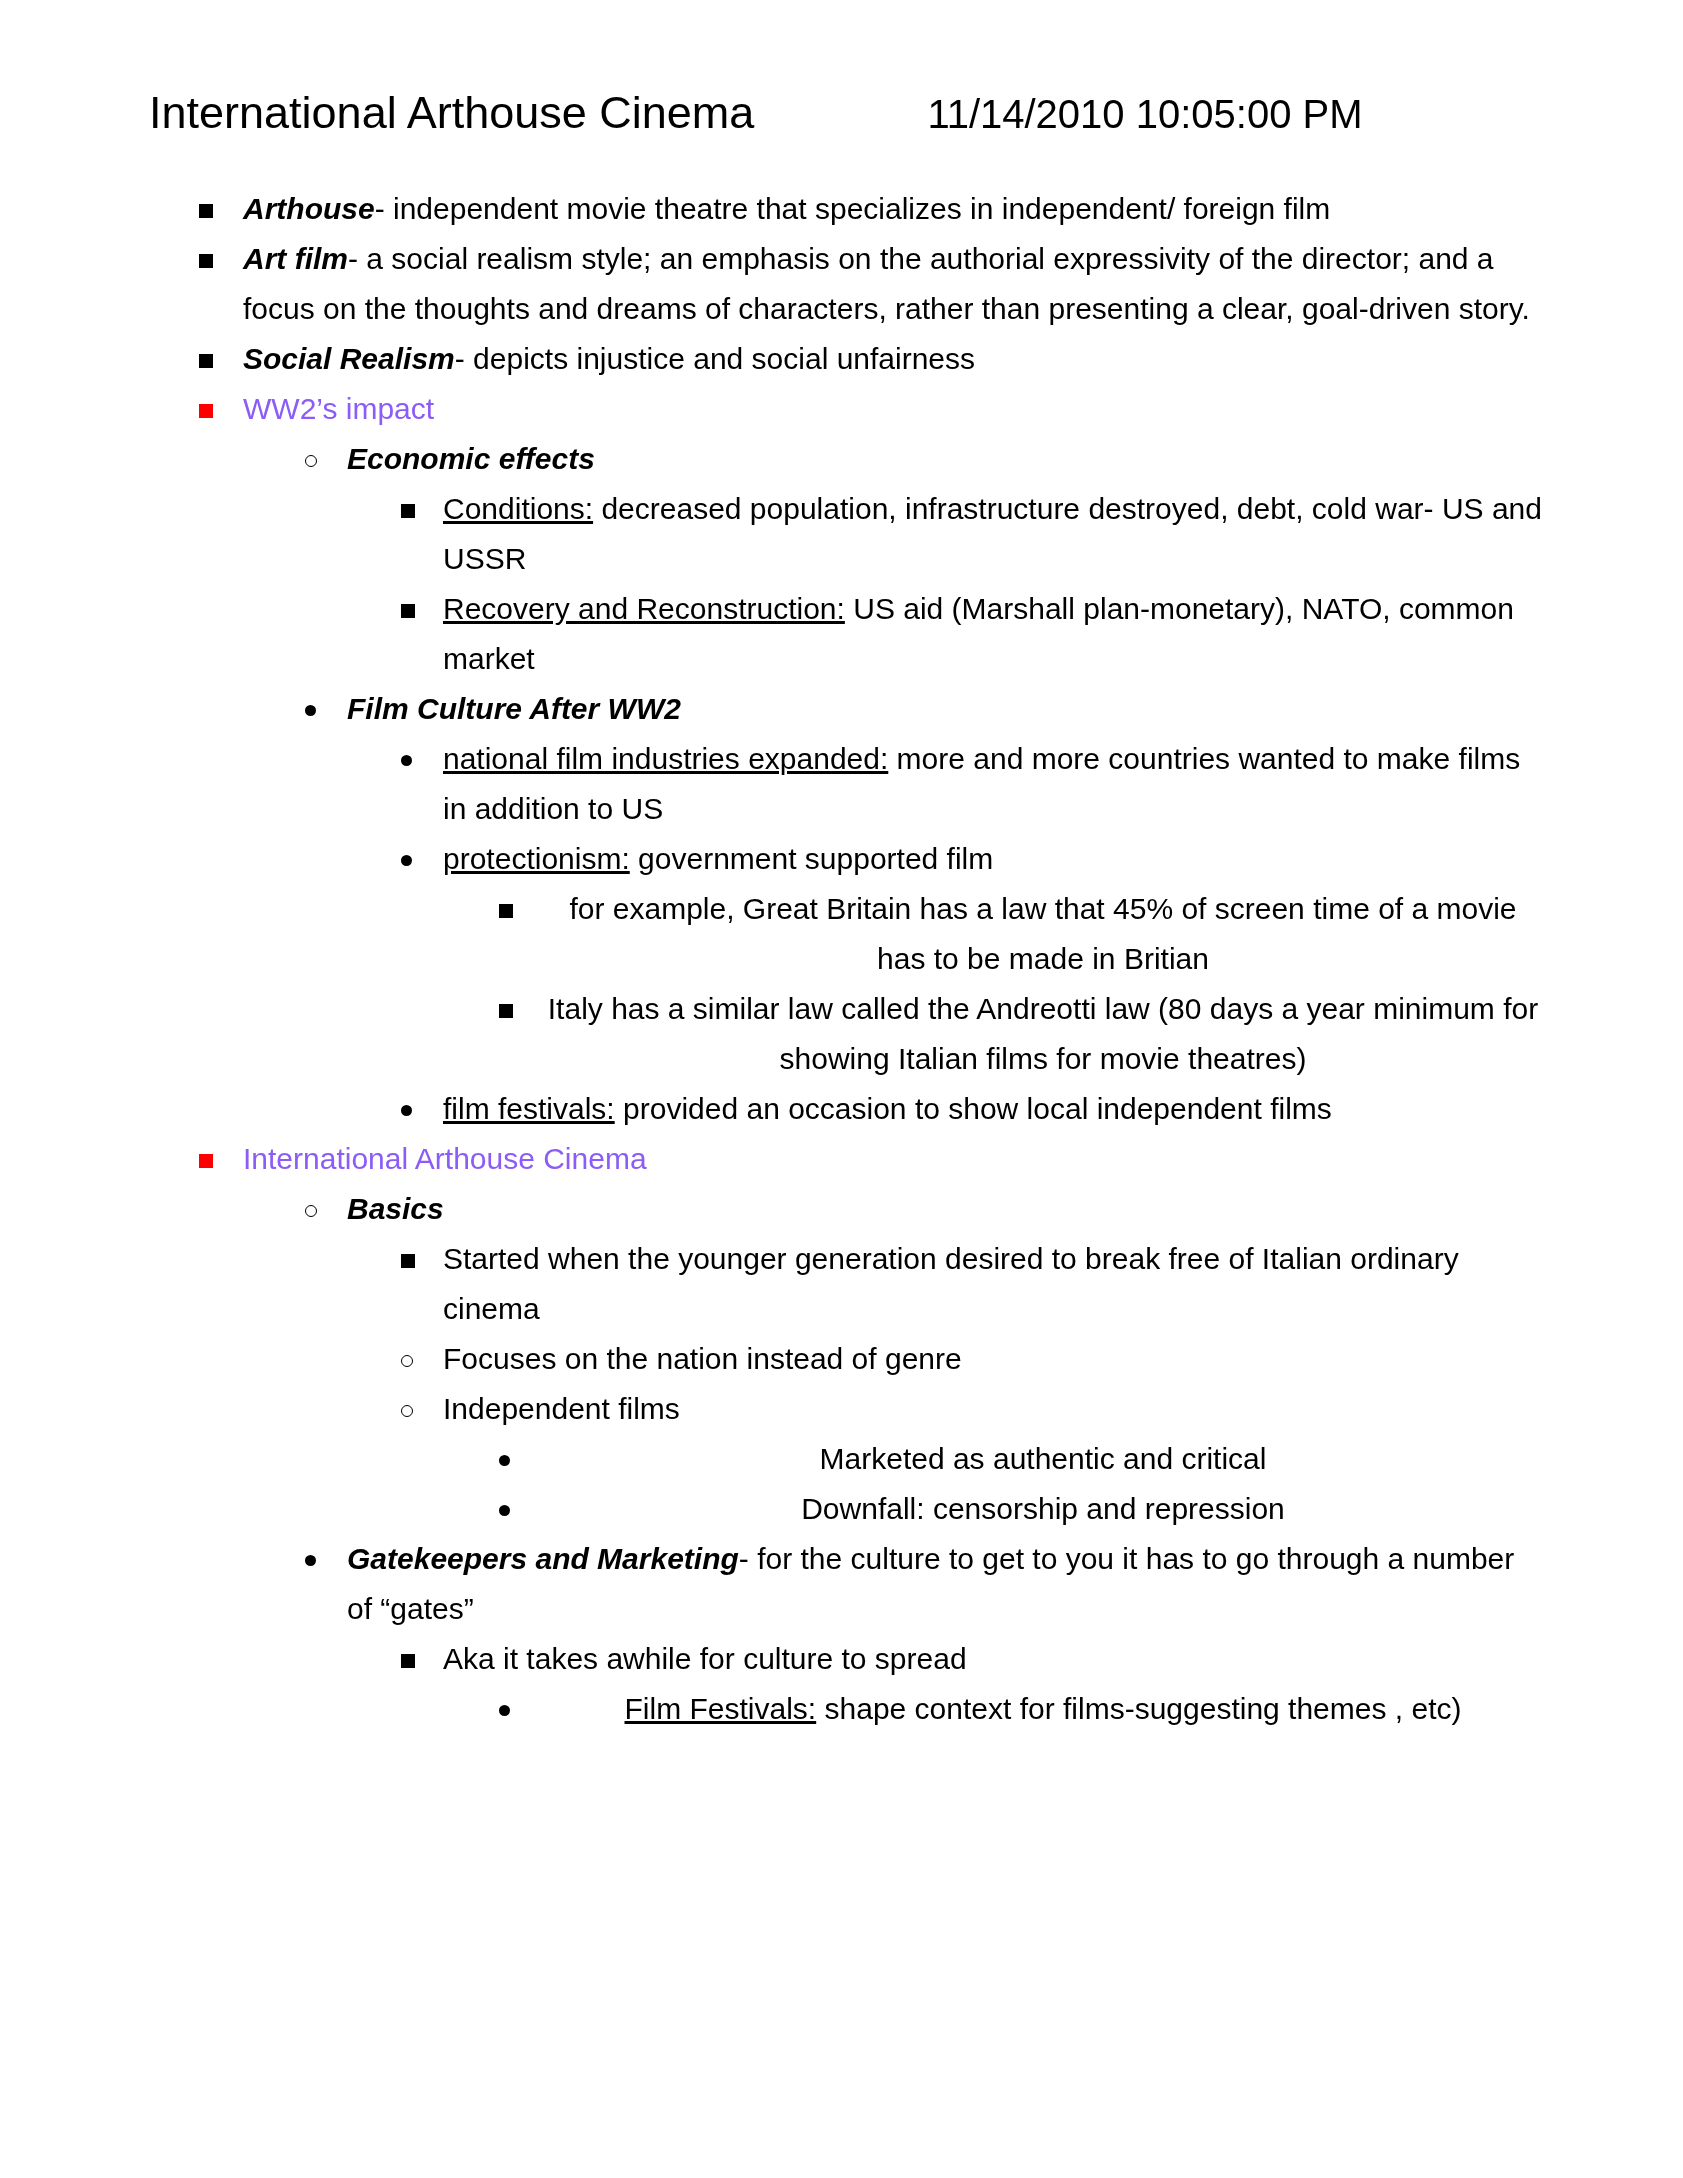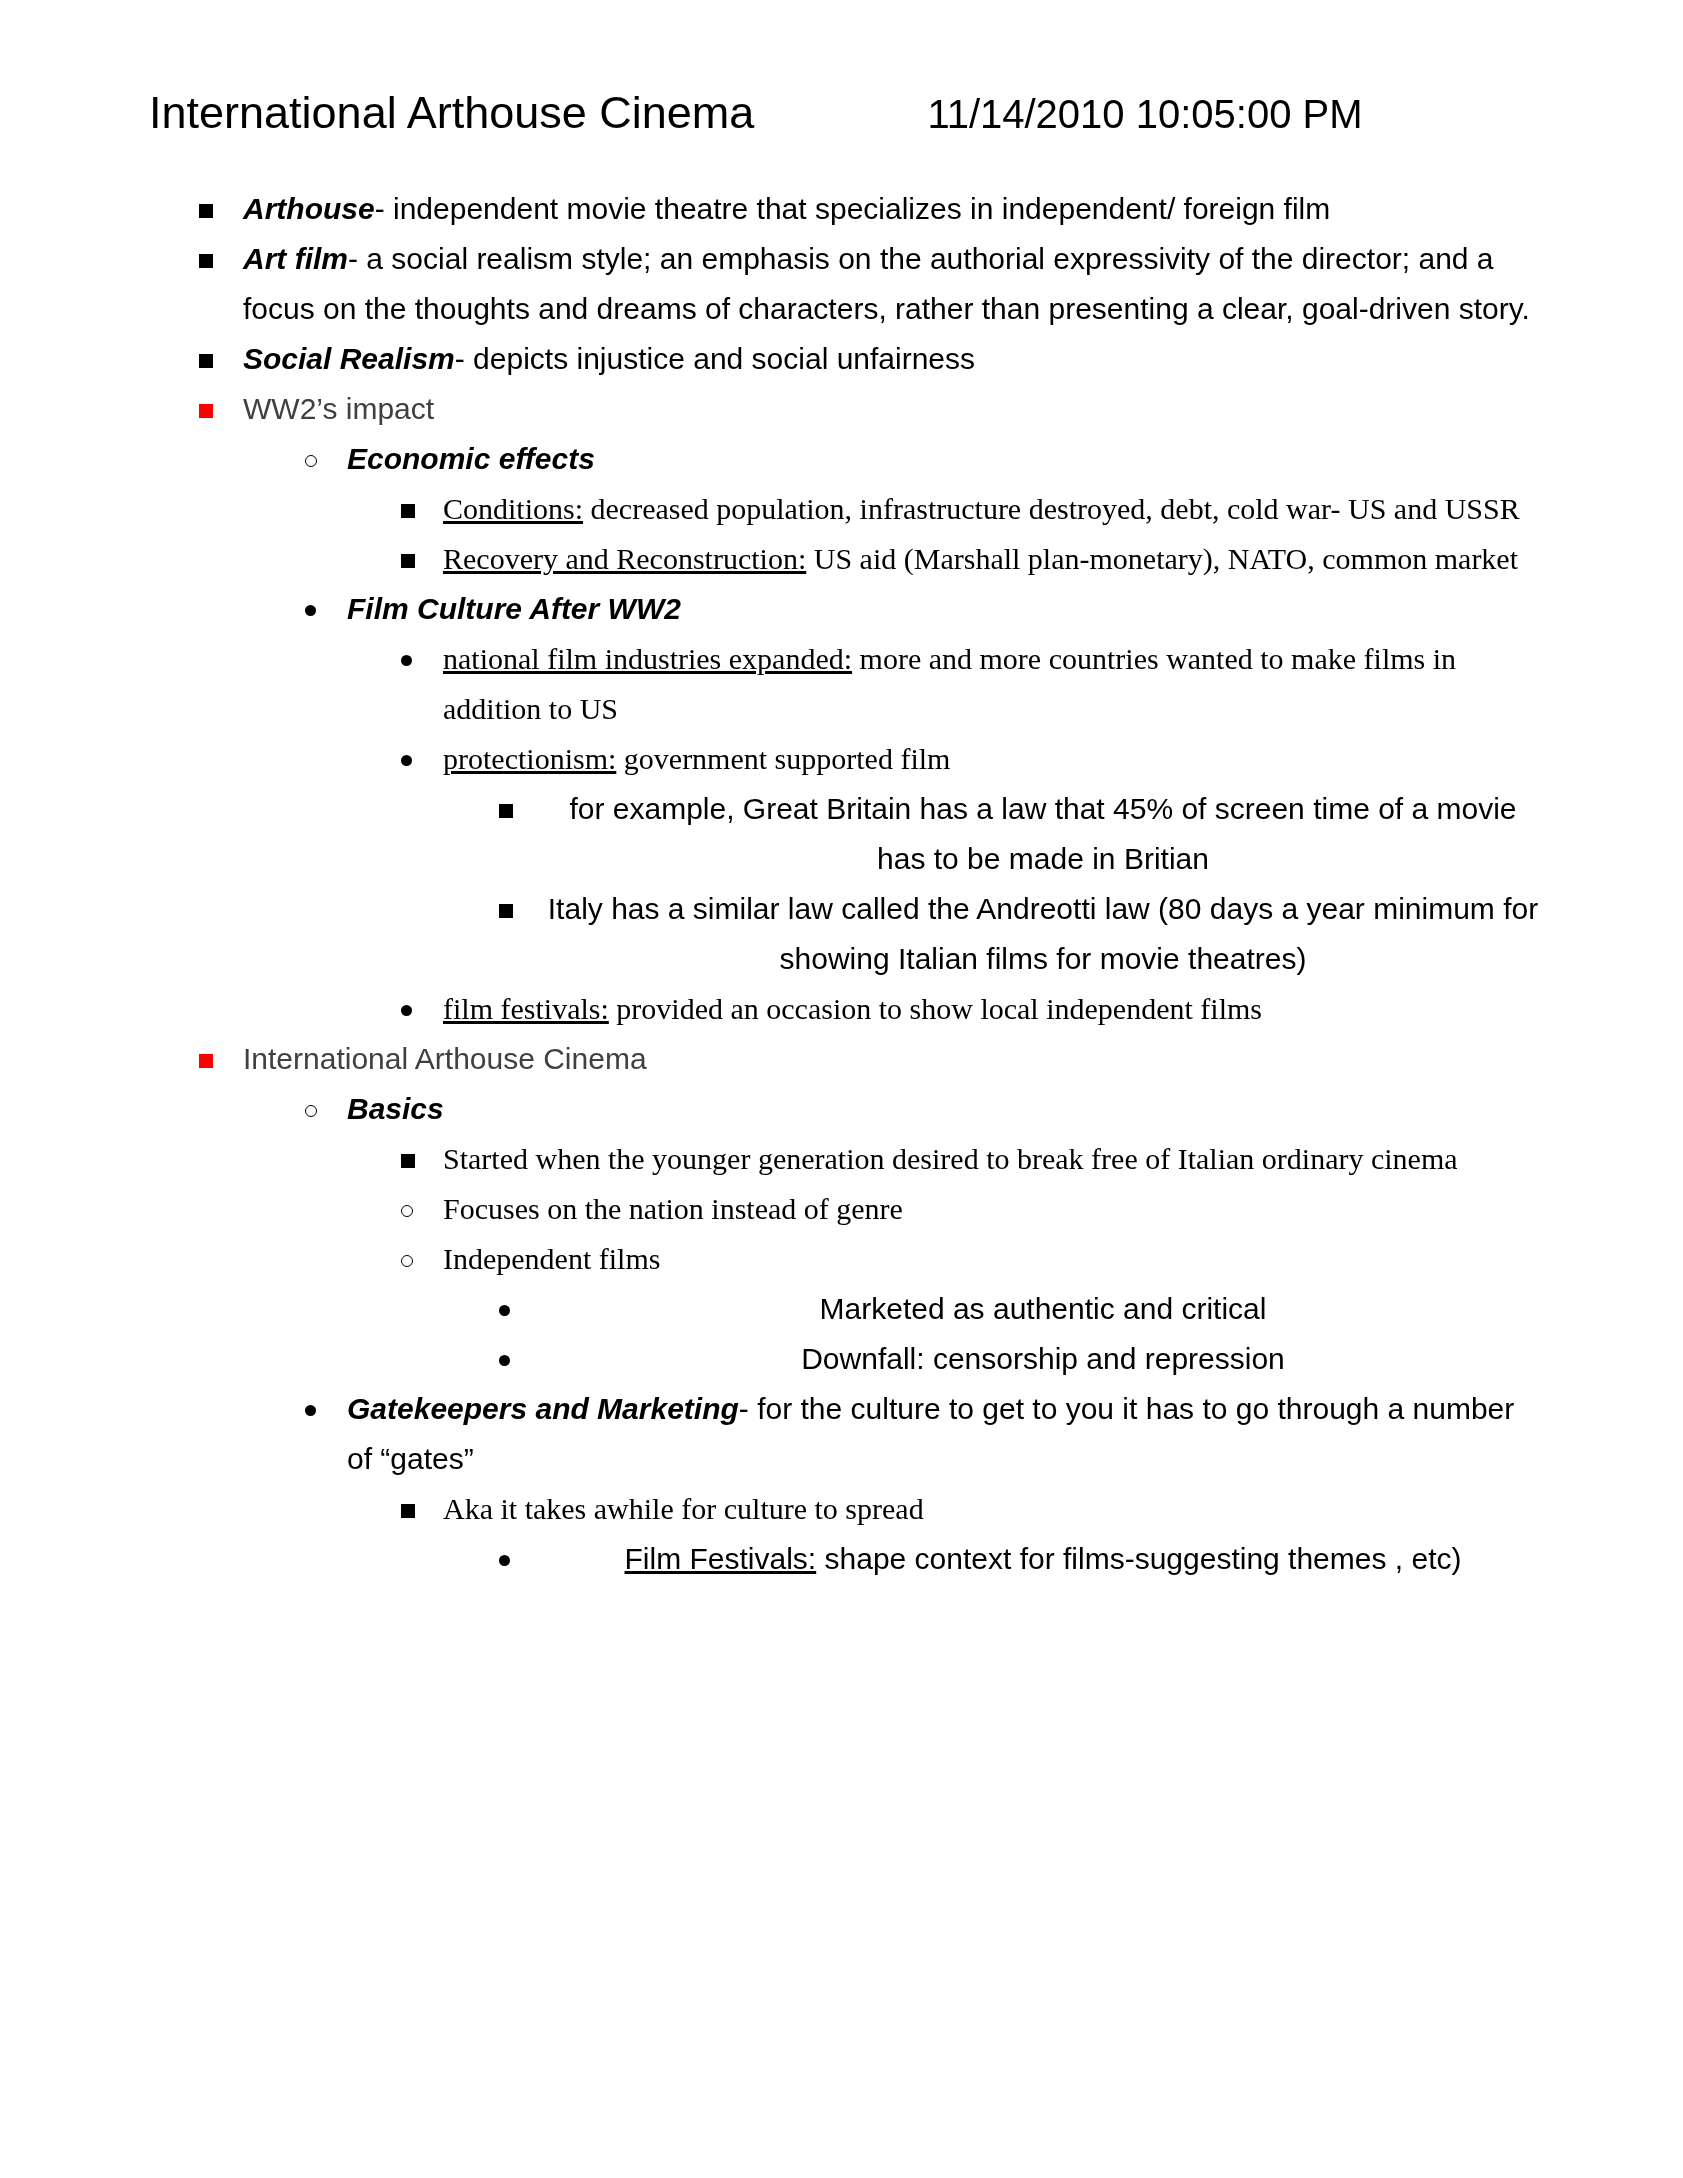--- a/index.html
+++ b/index.html
@@ -102,27 +102,27 @@
     top: 21px;
   }
 
   
   .lvl1        { padding-left: 243px; }
   .lvl1 .bullet{ left: 199px; }
 
   .lvl2        { padding-left: 347px; }
   .lvl2 .bullet{ left: 305px; }
 
-  .lvl3        { padding-left: 443px; font-family: Liberation Serif, serif; }
+  .lvl3        { padding-left: 443px; }
   .lvl3 .bullet{ left: 401px; }
 
   .lvl4        { padding-left: 542px; text-align: center; }
   .lvl4 .bullet{ left: 499px; }
 
-  .red    { color: #404040; }
+  .red    { color: #8b5cf6; }
   .bold   { font-weight: bold; font-style: italic; }
   .uline  { text-decoration: underline; }
 </style>
 </head>
 <body>
 
 <div class="page">
 
   <div class="doc-header">
     <span class="doc-title">International Arthouse Cinema</span>

